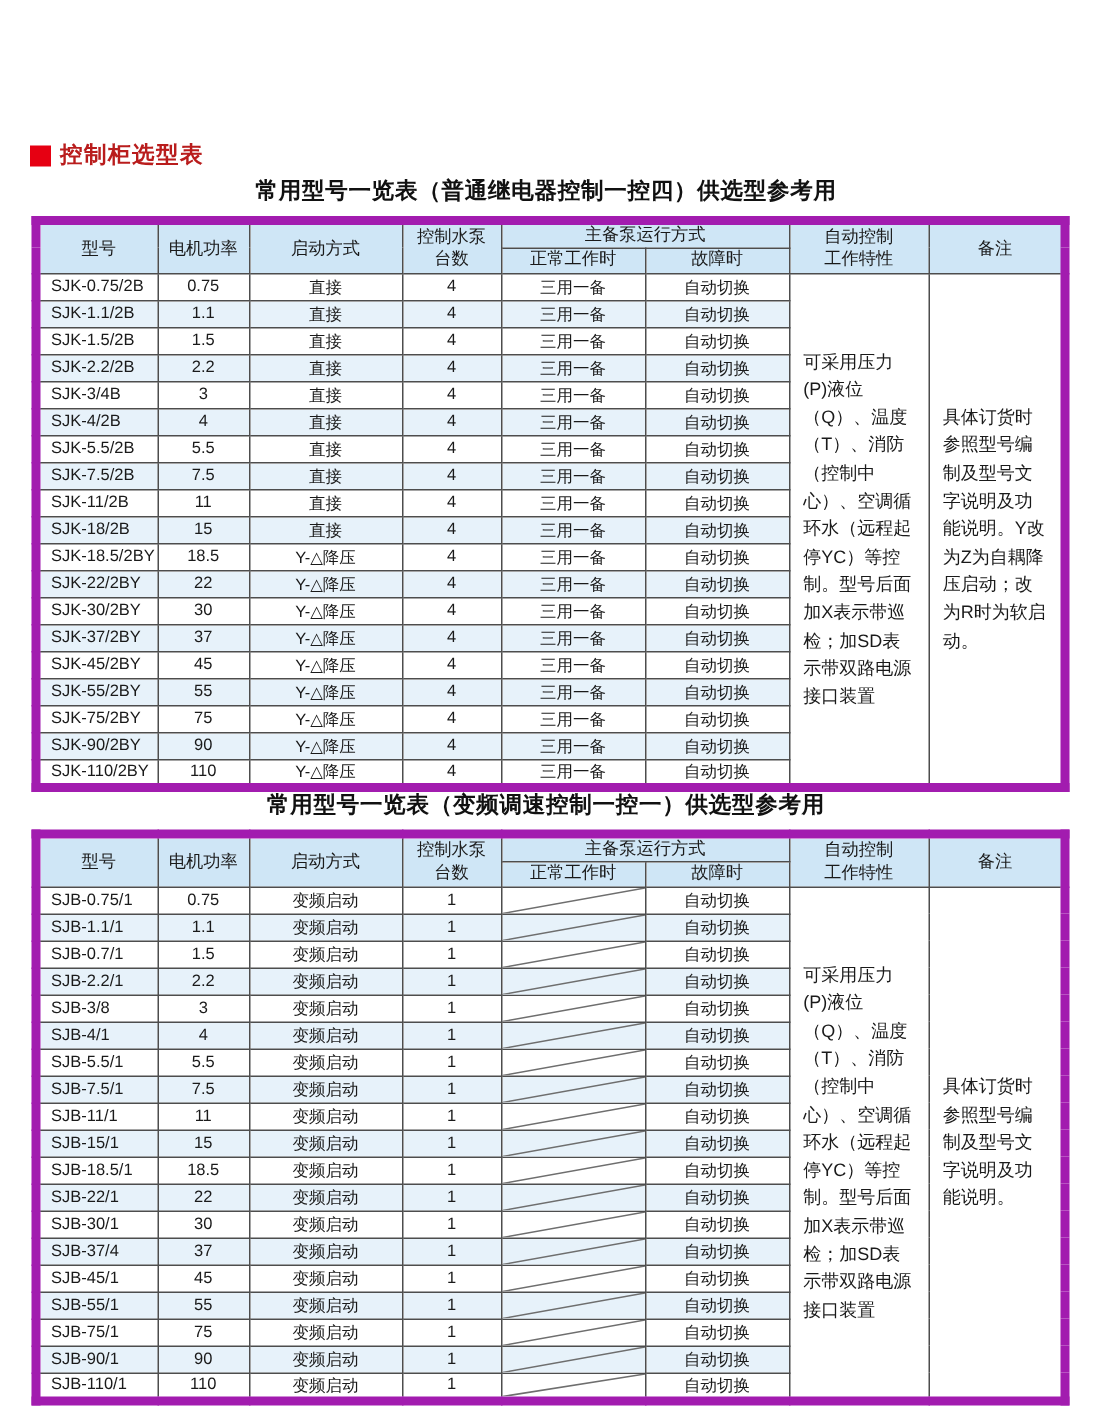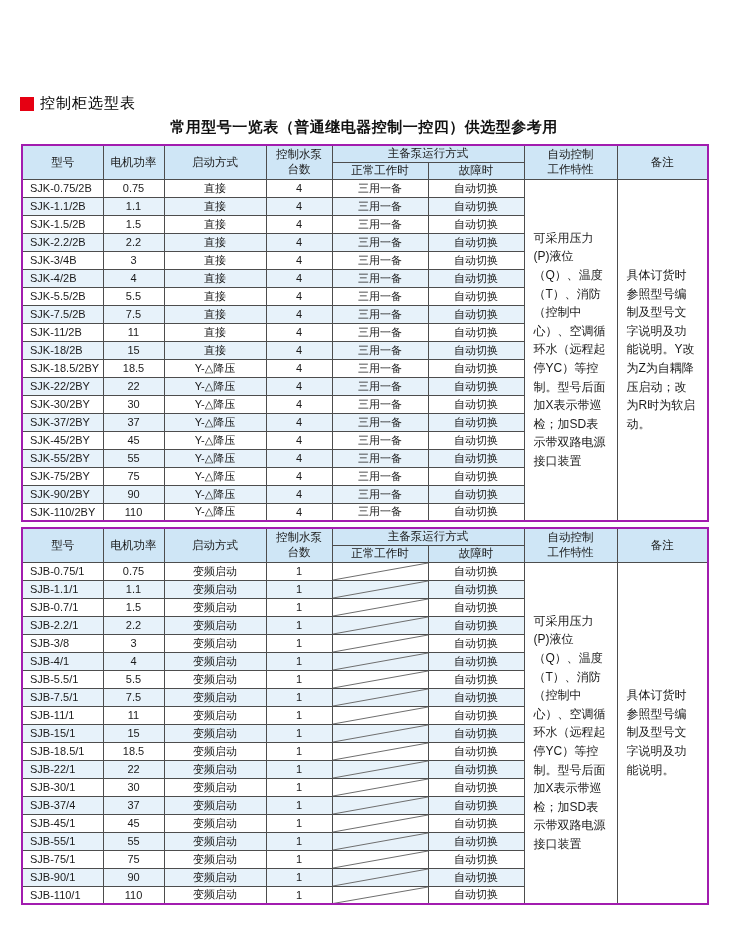--- a/index.html
+++ b/index.html
@@ -23,22 +23,22 @@
     gap: 6px;
   }
   .red-square {
     width: 14px;
     height: 14px;
     background: #e60012;
     display: inline-block;
   }
   .section-title {
     font-size: 15px;
-    font-weight: normal;
-    color: #000000;
+    font-weight: bold;
+    color: #b91c1c;
     letter-spacing: 1px;
   }
 
   
   .table-block { position: absolute; left: 21px; width: 686px; }
   .block-1 { top: 118px; }
   .block-2 { top: 527px; }
 
   .table-title {
     text-align: center;
@@ -46,21 +46,21 @@
     font-weight: bold;
     color: #111111;
     margin-bottom: 7px;
     letter-spacing: 0.5px;
   }
 
   table.spec-table {
     border-collapse: collapse;
     table-layout: fixed;
     width: 686px;
-    border: 2px solid #a21caf;
+    border: 6px solid #a21caf;
   }
   .spec-table th, .spec-table td {
     border: 1px solid #4d4d4d;
     font-size: 11px;
     text-align: center;
     vertical-align: middle;
     padding: 0;
     overflow: hidden;
   }
   .spec-table thead tr { height: 17px; }
@@ -287,20 +287,21 @@
             <td>Y-△降压</td>
             <td>4</td>
             <td>三用一备</td>
             <td>自动切换</td>
           </tr>
         </tbody>
     </table>
   </div>
 
   <div class="table-block block-2">
+    <div class="table-title">常用型号一览表（变频调速控制一控一）供选型参考用</div>
     <table class="spec-table">
       <colgroup>
         <col style="width:81px">
           <col style="width:61px">
           <col style="width:102px">
           <col style="width:66px">
         <col style="width:96px">
           <col style="width:96px">
           <col style="width:93px">
           <col style="width:91px">

